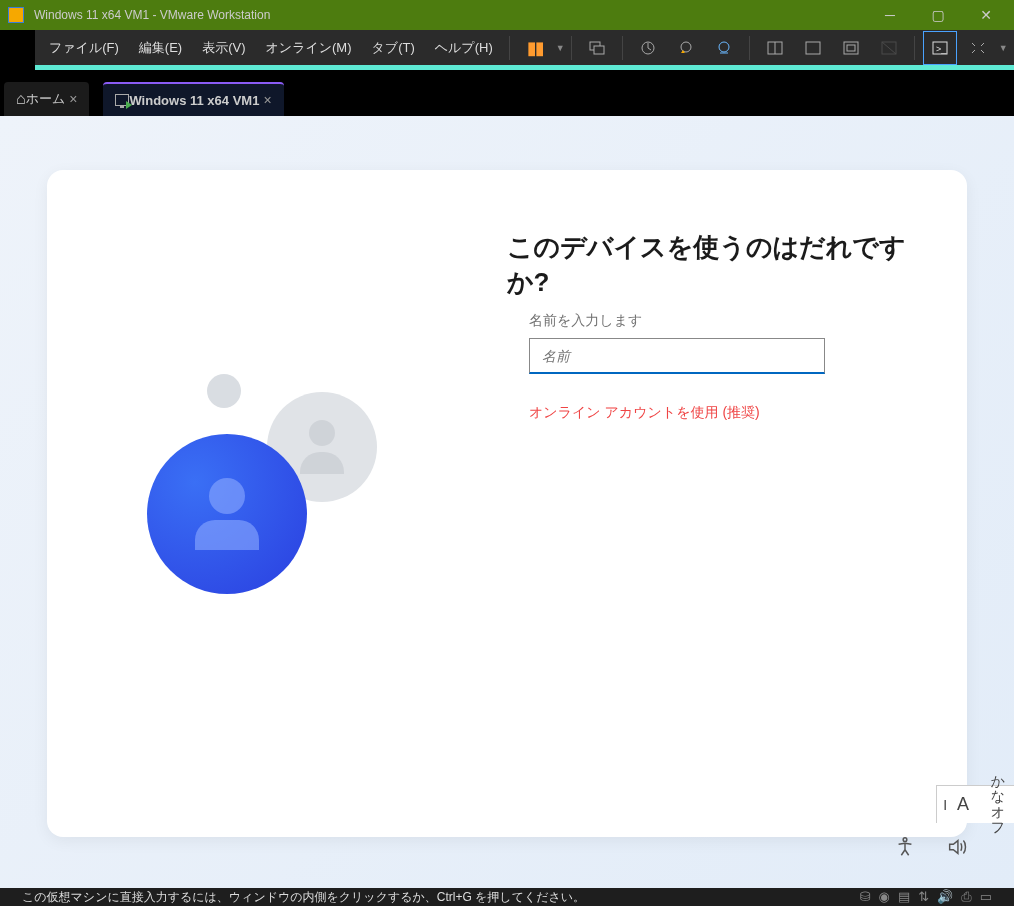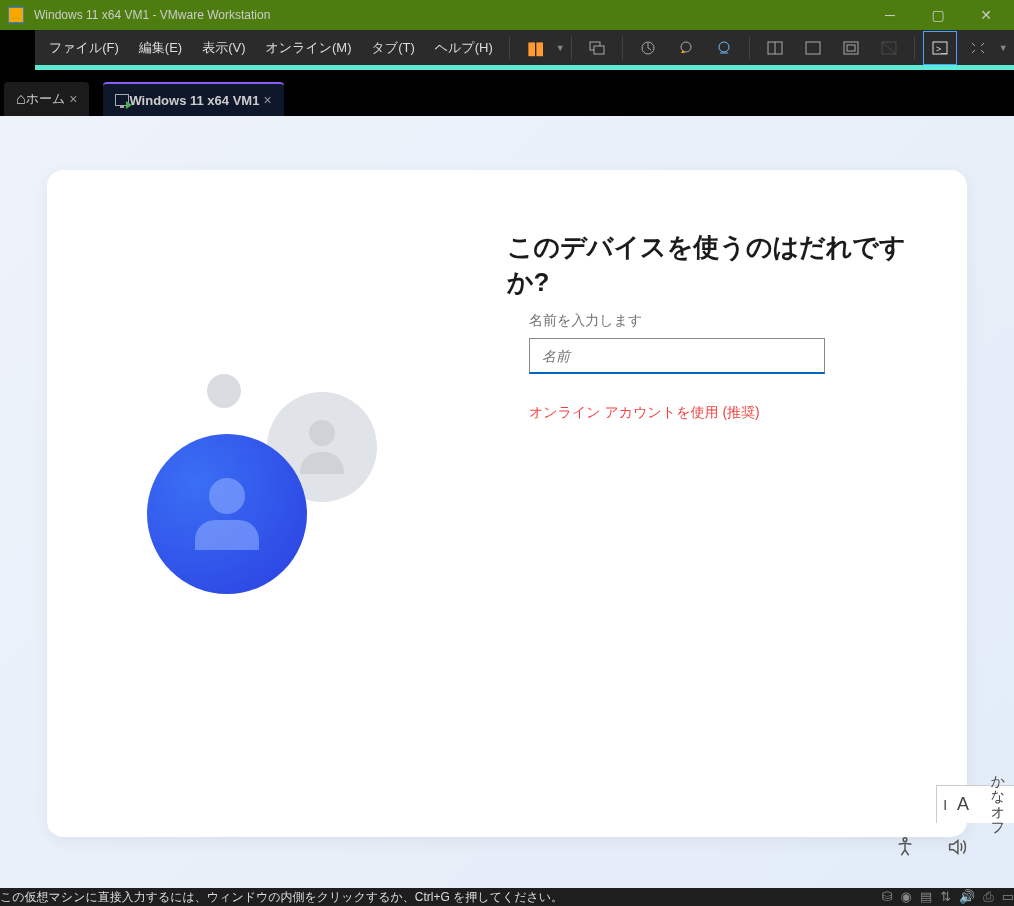--- a/index.html
+++ b/index.html
@@ -246,21 +246,21 @@
       font-size: 20px;
     }
     
     .statusbar {
       height: 18px;
       background: #1e1e1e;
       display: flex;
       align-items: center;
       color: #ddd;
       font-size: 12px;
-      padding: 0 0;
+      padding: 0 22px;
       position: absolute;
       bottom: 0;
       width: 100%;
     }
     .status-icons {
       margin-left: auto;
       display: flex;
       gap: 8px;
       color: #888;
       font-size: 13px;

